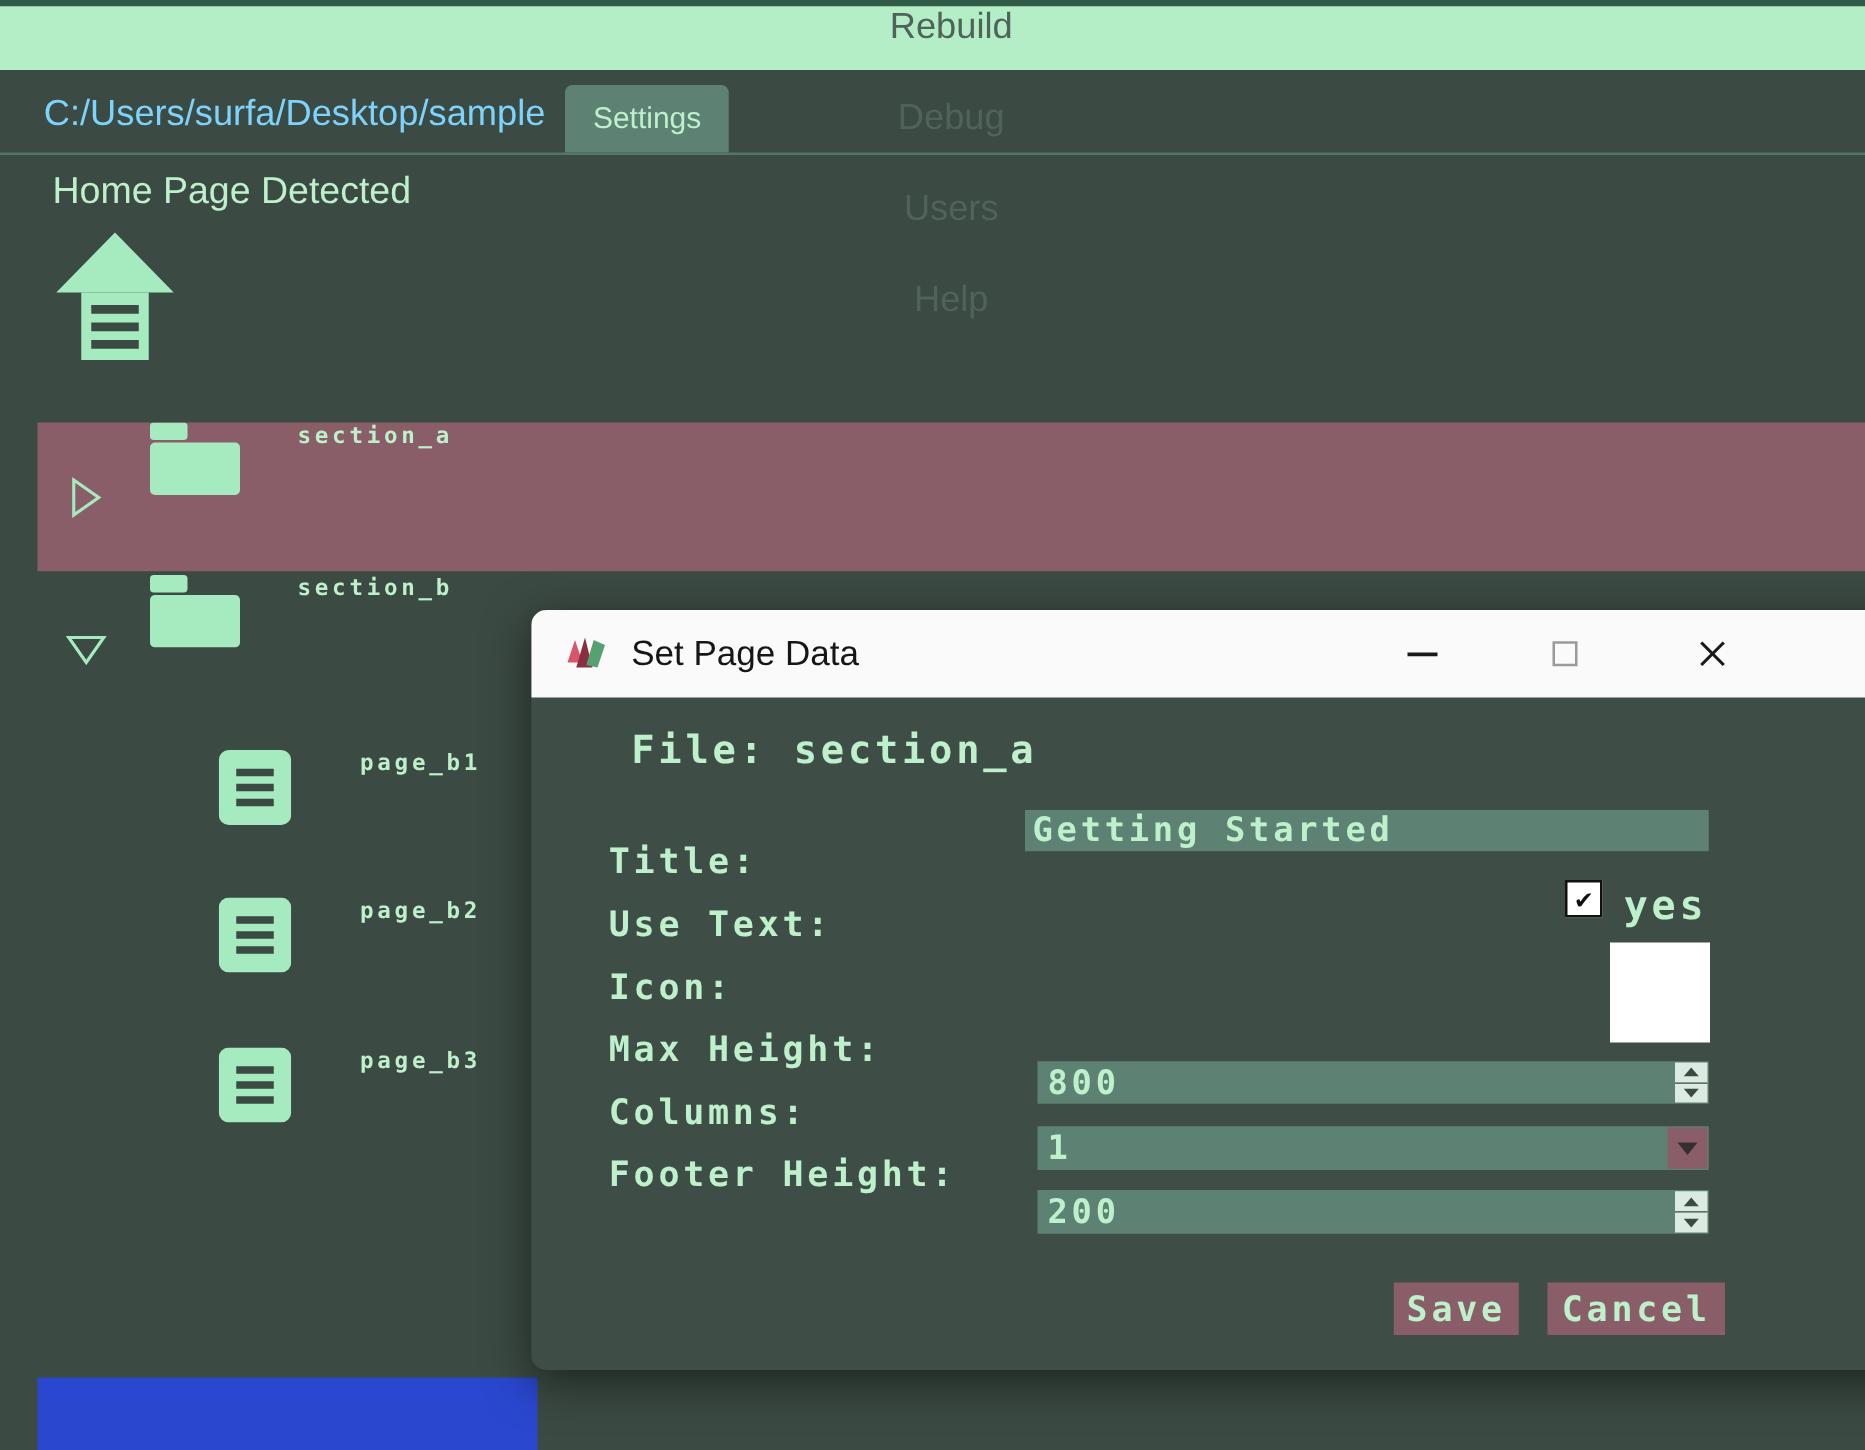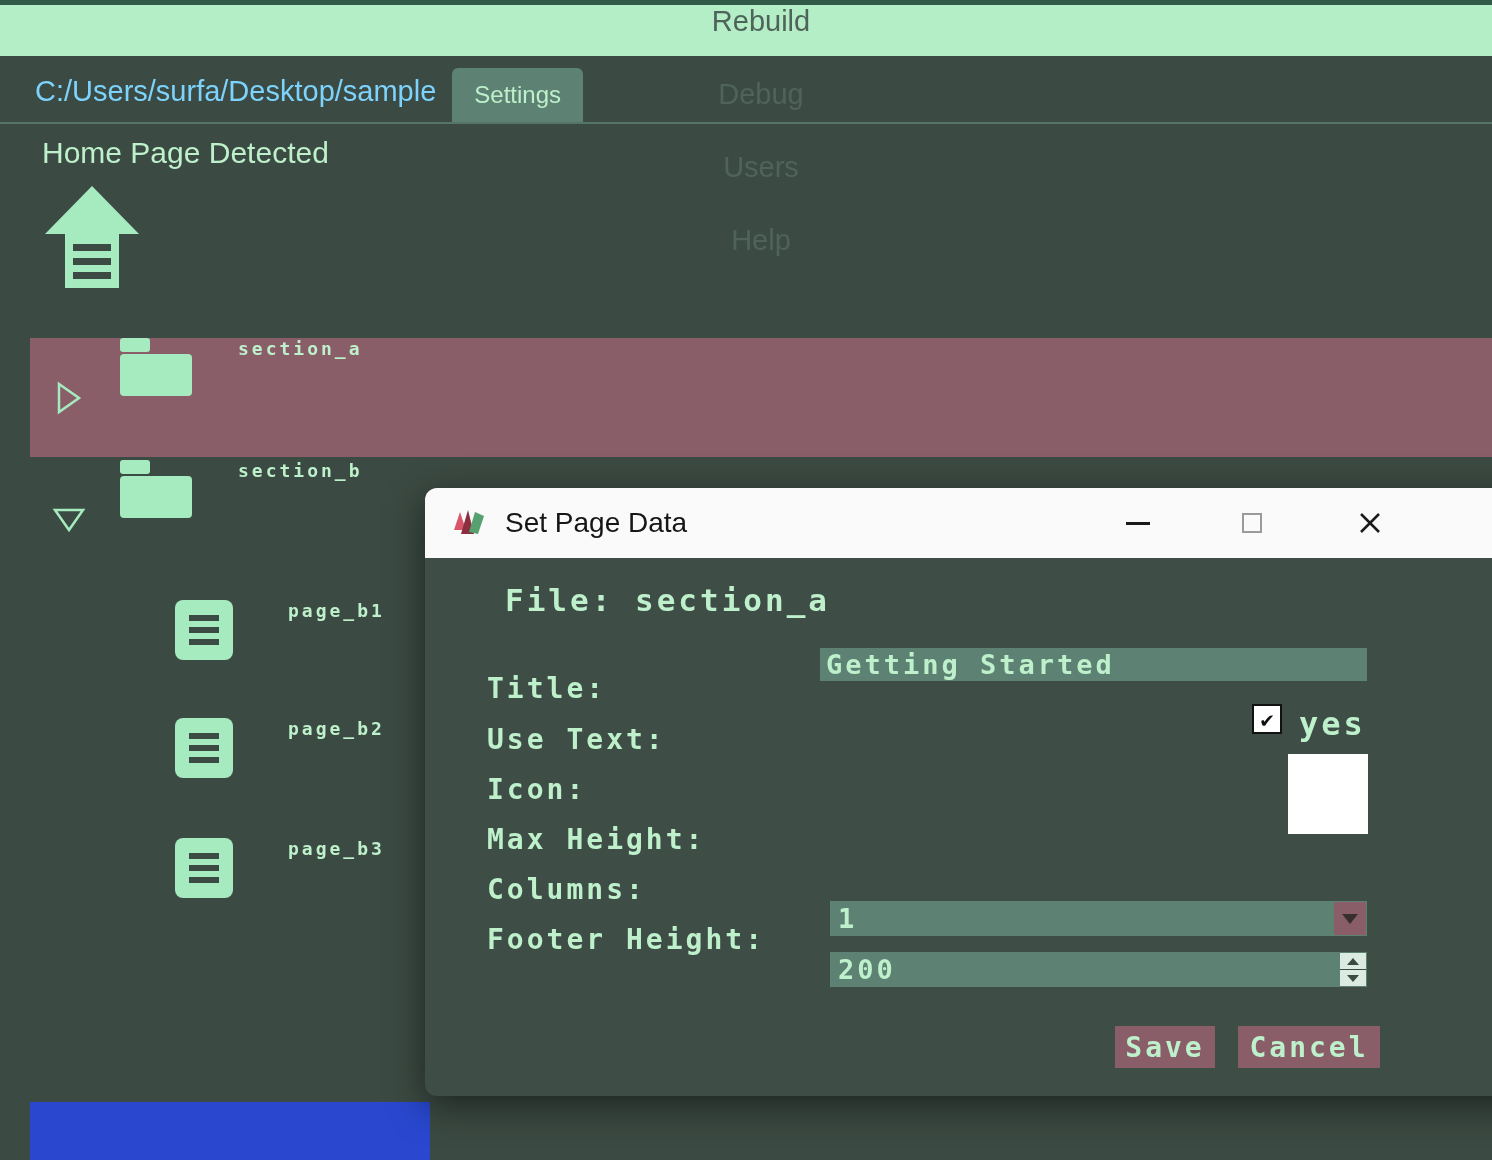--- a/index.html
+++ b/index.html
@@ -284,20 +284,27 @@
       <span>Getting Started</span>
     </div>
 
     <div class="checkbox">
       <span>✔</span>
     </div>
     <div class="yes-label">yes</div>
 
     <div class="icon-btn"></div>
 
+    <div class="field spin-800">
+      <span>800</span>
+      <span class="spinner">
+        <span class="spin-btn up"></span>
+        <span class="spin-btn down"></span>
+      </span>
+    </div>
 
     <div class="field combo-1">
       <span>1</span>
       <span class="combo-btn"></span>
     </div>
 
     <div class="field spin-200">
       <span>200</span>
       <span class="spinner">
         <span class="spin-btn up"></span>

